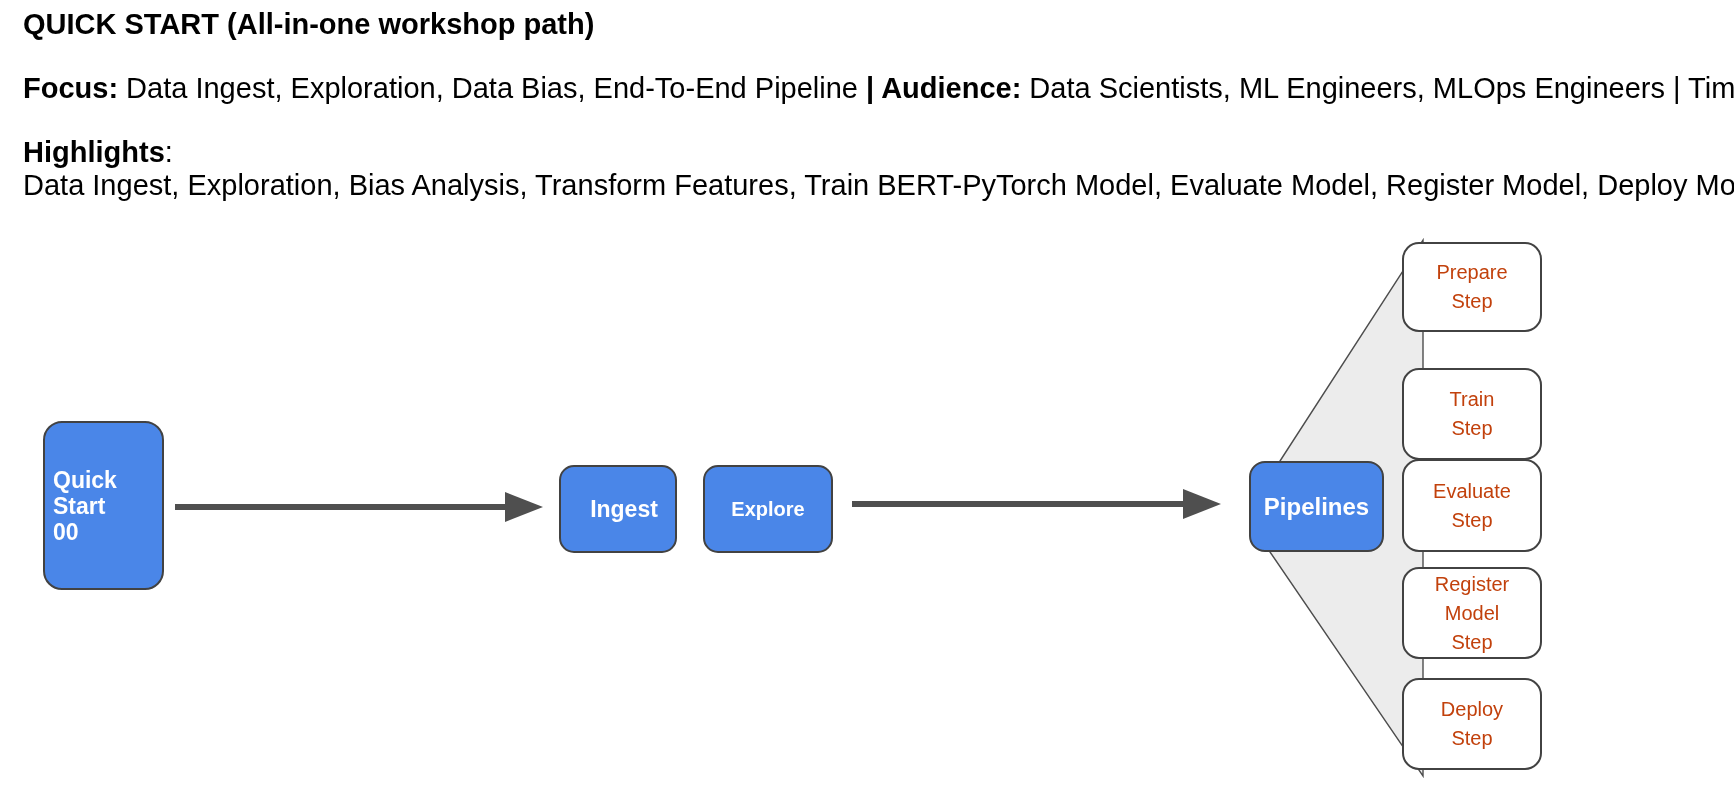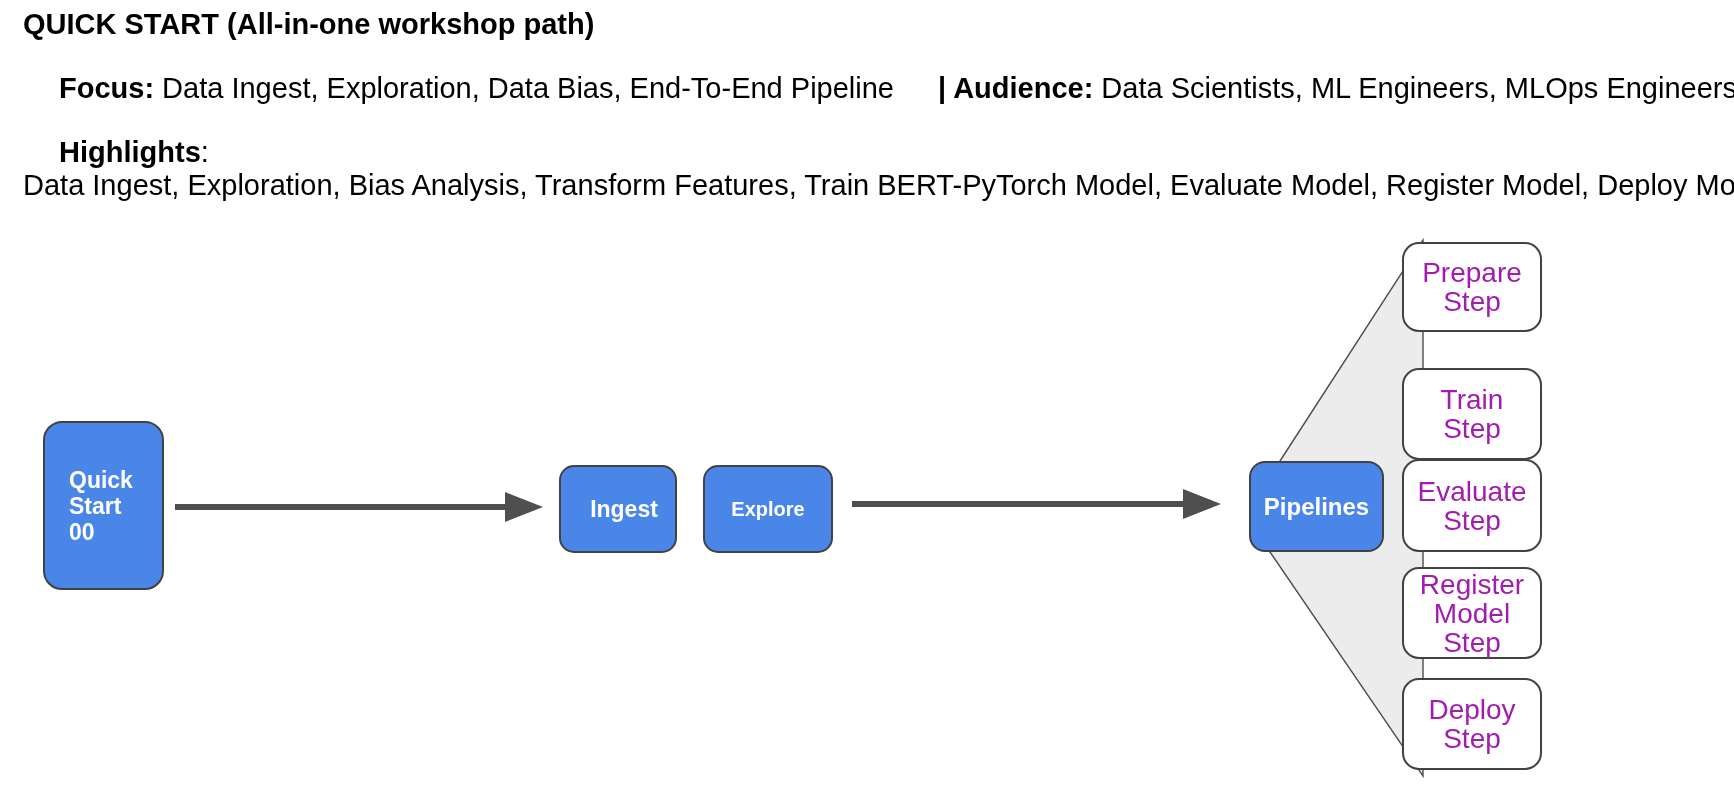--- a/index.html
+++ b/index.html
@@ -5,47 +5,47 @@
   html,body{margin:0;padding:0;background:#fff;}
   .canvas{
     position:relative;
     width:1734px;height:810px;
     background:#fff;
     font-family:"Liberation Sans", sans-serif;
     color:#000;
     overflow:hidden;
   }
   .hdr{position:absolute;left:23px;font-size:29px;line-height:33px;color:#000;white-space:nowrap;}
-  .b{font-weight:bold;margin-left:36px;}
+  .b{font-weight:bold;}
   .title{top:8px;font-weight:bold;}
   .focus{top:72px;}
   .highlights{top:136px;}
   svg.overlay{position:absolute;left:0;top:0;pointer-events:none;}
   .fan{fill:var(--fan-fill,#ececec);stroke:var(--fan-stroke,#4d4d4d);stroke-width:1.4;}
   .arrow-line{stroke:var(--arrow,#4f4f4f);stroke-width:6;}
   .arrow-head{fill:var(--arrow,#4f4f4f);}
   .node{
     position:absolute;box-sizing:border-box;
     display:flex;align-items:center;justify-content:center;
     text-align:center;
   }
   .node-blue{
     background:var(--node-blue,#4a86e8);
     border:2px solid var(--node-border,#424242);
     color:#fff;font-weight:bold;
   }
   .node-white{
     background:#fff;
     border:2px solid var(--node-border,#424242);
-    color:#a21caf;
-    font-size:28px;line-height:29px;
+    color:#c2410c;
+    font-size:20px;line-height:29px;
   }
   .qs{
     left:43px;top:421px;width:121px;height:169px;border-radius:19px;
-    justify-content:flex-start;text-align:left;padding-left:24px;
+    justify-content:flex-start;text-align:left;padding-left:8px;
     font-size:23px;line-height:26px;
   }
   .qs .reg{font-weight:bold;}
   .ingest{left:559px;top:465px;width:118px;height:88px;border-radius:15px;font-size:23px;padding-left:12px;}
   .explore{left:703px;top:465px;width:130px;height:88px;border-radius:15px;font-size:20px;}
   .pipelines{left:1249px;top:461px;width:135px;height:91px;border-radius:16px;font-size:24px;}
   .step{left:1402px;width:140px;border-radius:17px;}
   .step-0{top:242px;height:90px;}
   .step-1{top:348px;height:92px;margin-top:20px;}
   .step-2{top:459px;height:93px;}

